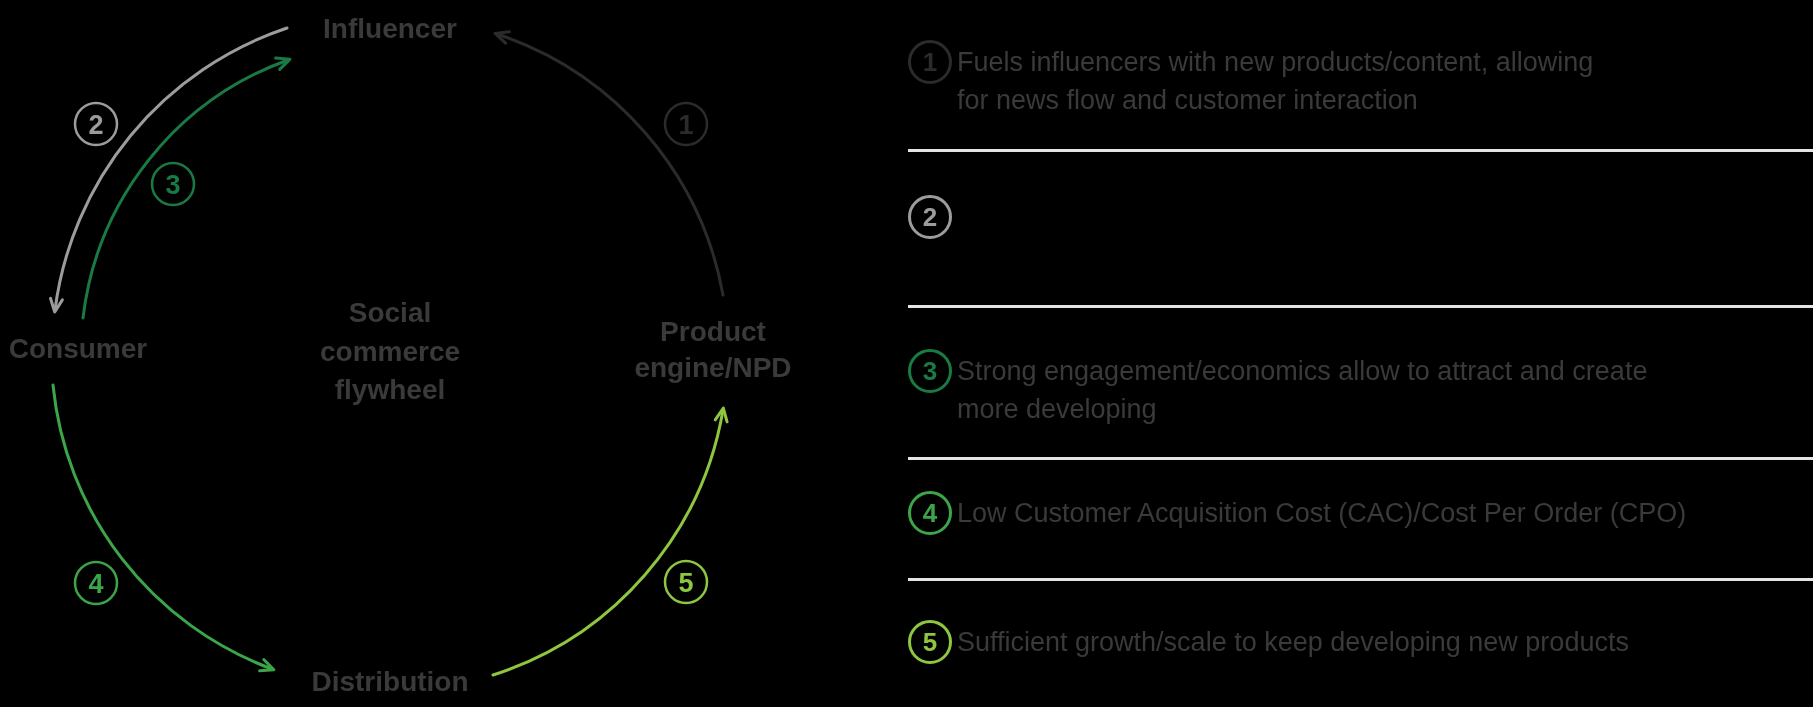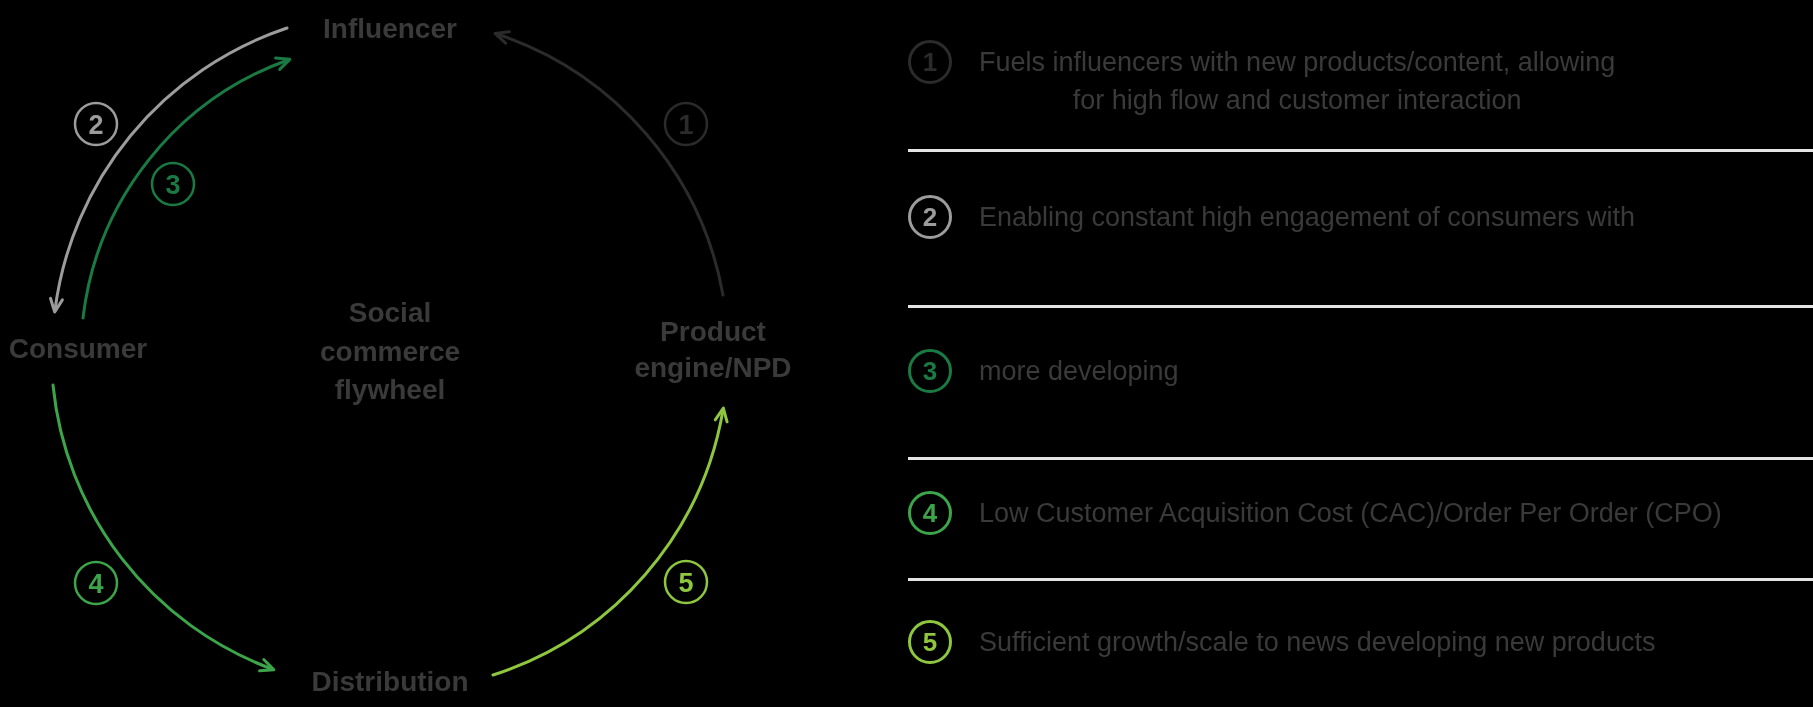--- a/index.html
+++ b/index.html
@@ -13,21 +13,21 @@
   .marker-num{font-size:27px;font-weight:bold;text-anchor:middle;}
   .arc{fill:none;stroke-width:3;stroke-linecap:round;}
   .marker-circle{fill:none;stroke-width:2.5;}
   .panel{position:absolute;left:0;top:0;width:1813px;height:707px;}
   .row{position:absolute;left:908px;display:flex;align-items:flex-start;}
   .badge{
     box-sizing:border-box;flex:0 0 44px;width:44px;height:44px;border:3px solid #888;
     border-radius:50%;display:flex;align-items:center;justify-content:center;
     font-size:26px;font-weight:bold;
   }
-  .lines{margin-left:27px;margin-top:3px;text-align:center;}
+  .lines{margin-left:5px;margin-top:3px;}
   .line{font-size:27px;line-height:38px;color:#3a3a3a;white-space:nowrap;}
   .divider{position:absolute;left:908px;width:905px;height:3px;background:#e4e4e4;}
 </style>
 </head>
 <body>
 
 <div class="stage">
 
   
   <svg width="800" height="707" viewBox="0 0 800 707">
@@ -89,50 +89,50 @@
     </g>
   </svg>
 
   
   <div class="panel">
 
     <div class="row" style="top:40px">
       <span class="badge" style="border-color: rgb(43, 43, 43); color: rgb(43, 43, 43);">1</span>
       <div class="lines">
         <div class="line">Fuels influencers with new products/content, allowing</div>
-        <div class="line">for high flow and customer interaction</div>
+        <div class="line">for news flow and customer interaction</div>
       </div>
     </div>
     <div class="divider" style="top:149px"></div>
 
     <div class="row" style="top:195px">
       <span class="badge" style="border-color: rgb(156, 156, 156); color: rgb(156, 156, 156);">2</span>
       <div class="lines">
-        <div class="line">Enabling constant high engagement of consumers with</div>
       </div>
     </div>
     <div class="divider" style="top:305px"></div>
 
     <div class="row" style="top:349px">
       <span class="badge" style="border-color: rgb(26, 122, 67); color: rgb(26, 122, 67);">3</span>
       <div class="lines">
+        <div class="line">Strong engagement/economics allow to attract and create</div>
         <div class="line">more developing</div>
       </div>
     </div>
     <div class="divider" style="top:457px"></div>
 
     <div class="row" style="top:491px">
       <span class="badge" style="border-color: rgb(61, 165, 73); color: rgb(61, 165, 73);">4</span>
       <div class="lines">
-        <div class="line">Low Customer Acquisition Cost (CAC)/Order Per Order (CPO)</div>
+        <div class="line">Low Customer Acquisition Cost (CAC)/Cost Per Order (CPO)</div>
       </div>
     </div>
     <div class="divider" style="top:578px"></div>
 
     <div class="row" style="top:620px">
       <span class="badge" style="border-color: rgb(142, 198, 63); color: rgb(142, 198, 63);">5</span>
       <div class="lines">
-        <div class="line">Sufficient growth/scale to news developing new products</div>
+        <div class="line">Sufficient growth/scale to keep developing new products</div>
       </div>
     </div>
 
   </div>
 </div>
 
 </body></html>

